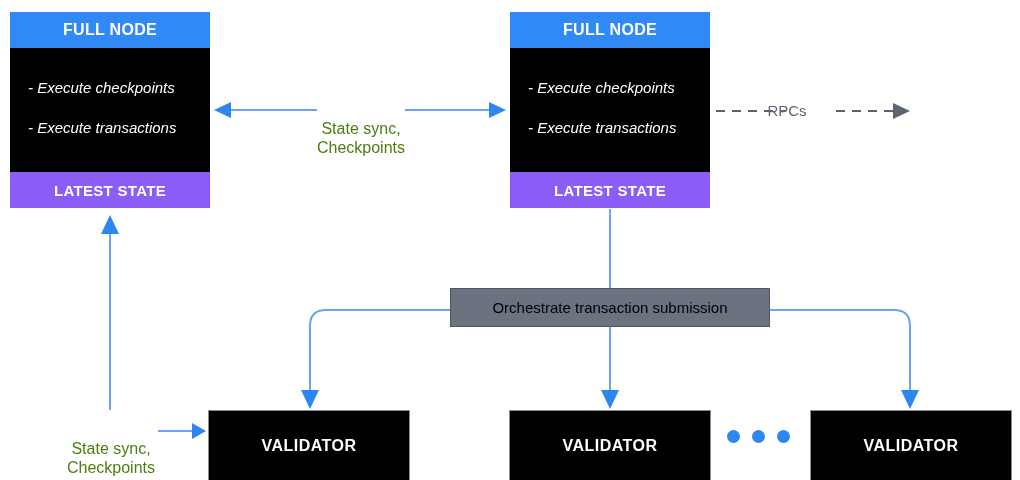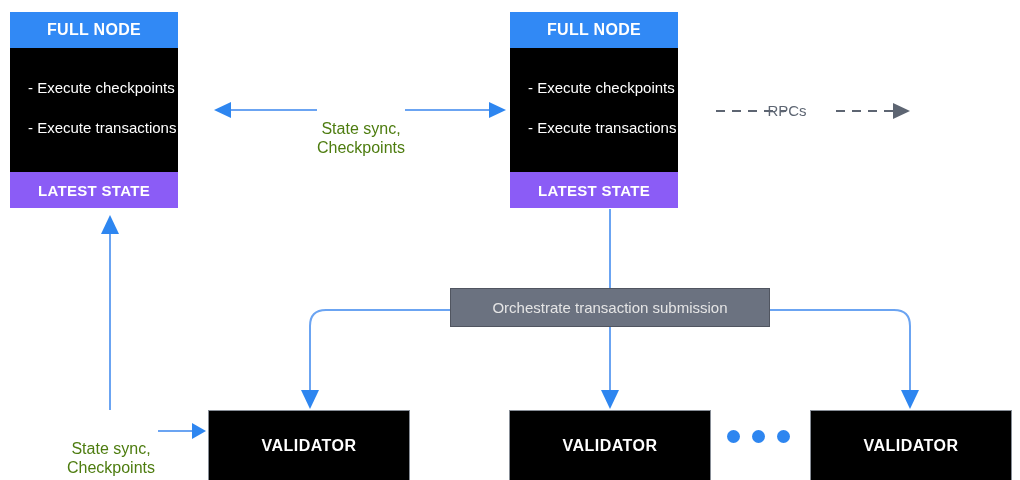--- a/index.html
+++ b/index.html
@@ -3,42 +3,42 @@
 <meta charset="utf-8">
 <style>
   html,body { margin:0; padding:0; background:#ffffff; }
   body { font-family:"Liberation Sans","DejaVu Sans",sans-serif; }
   .canvas {
     position:relative; width:1020px; height:480px; background:#ffffff; overflow:hidden;
   }
   .wires { position:absolute; left:0; top:0; width:1020px; height:480px; z-index:1; }
 
   
-  .full-node { position:absolute; top:12px; width:168px; height:196px; z-index:2; display:flex; flex-direction:column; }
+  .full-node { position:absolute; top:12px; width:200px; height:196px; z-index:2; display:flex; flex-direction:column; }
   .full-node.left  { left:10px; }
   .full-node.right { left:510px; }
   .fn-header {
     height:36px; background:#3189f5; color:#ffffff; display:flex; align-items:center; justify-content:center;
     font-size:16px; font-weight:bold; letter-spacing:0.3px;
   }
   .fn-body {
     flex:1; background:#000000; color:#ffffff; font-size:15px;
     padding:32px 0 0 18px; box-sizing:border-box;
   }
-  .fn-body p { margin:0 0 24px 0; line-height:16px; }
+  .fn-body p { margin:0 0 24px 0; line-height:16px;font-style:italic; }
   .fn-footer {
     height:36px; background:#8b5cf6; color:#ffffff; display:flex; align-items:center; justify-content:center;
     font-size:15px; font-weight:bold; letter-spacing:0.3px;
   }
 
   
   .orchestrator {
     position:absolute; left:450px; top:288px; width:320px; height:39px; z-index:2;
     background:#6b7280; border:1px solid rgba(0,0,0,0.25); box-sizing:border-box;
-    color:#e5e5e5; font-size:15px; display:flex; align-items:center; justify-content:center;
+    color:#000000; font-size:15px; display:flex; align-items:center; justify-content:center;
   }
 
   
   .validator {
     position:absolute; top:410px; width:202px; height:72px; z-index:2;
     background:#000000; border:1px solid #878d96; box-sizing:border-box;
     color:#ffffff; font-size:16px; font-weight:600; letter-spacing:0.5px;
     display:flex; align-items:center; justify-content:center;
   }
   .validator.v1 { left:208px; }

